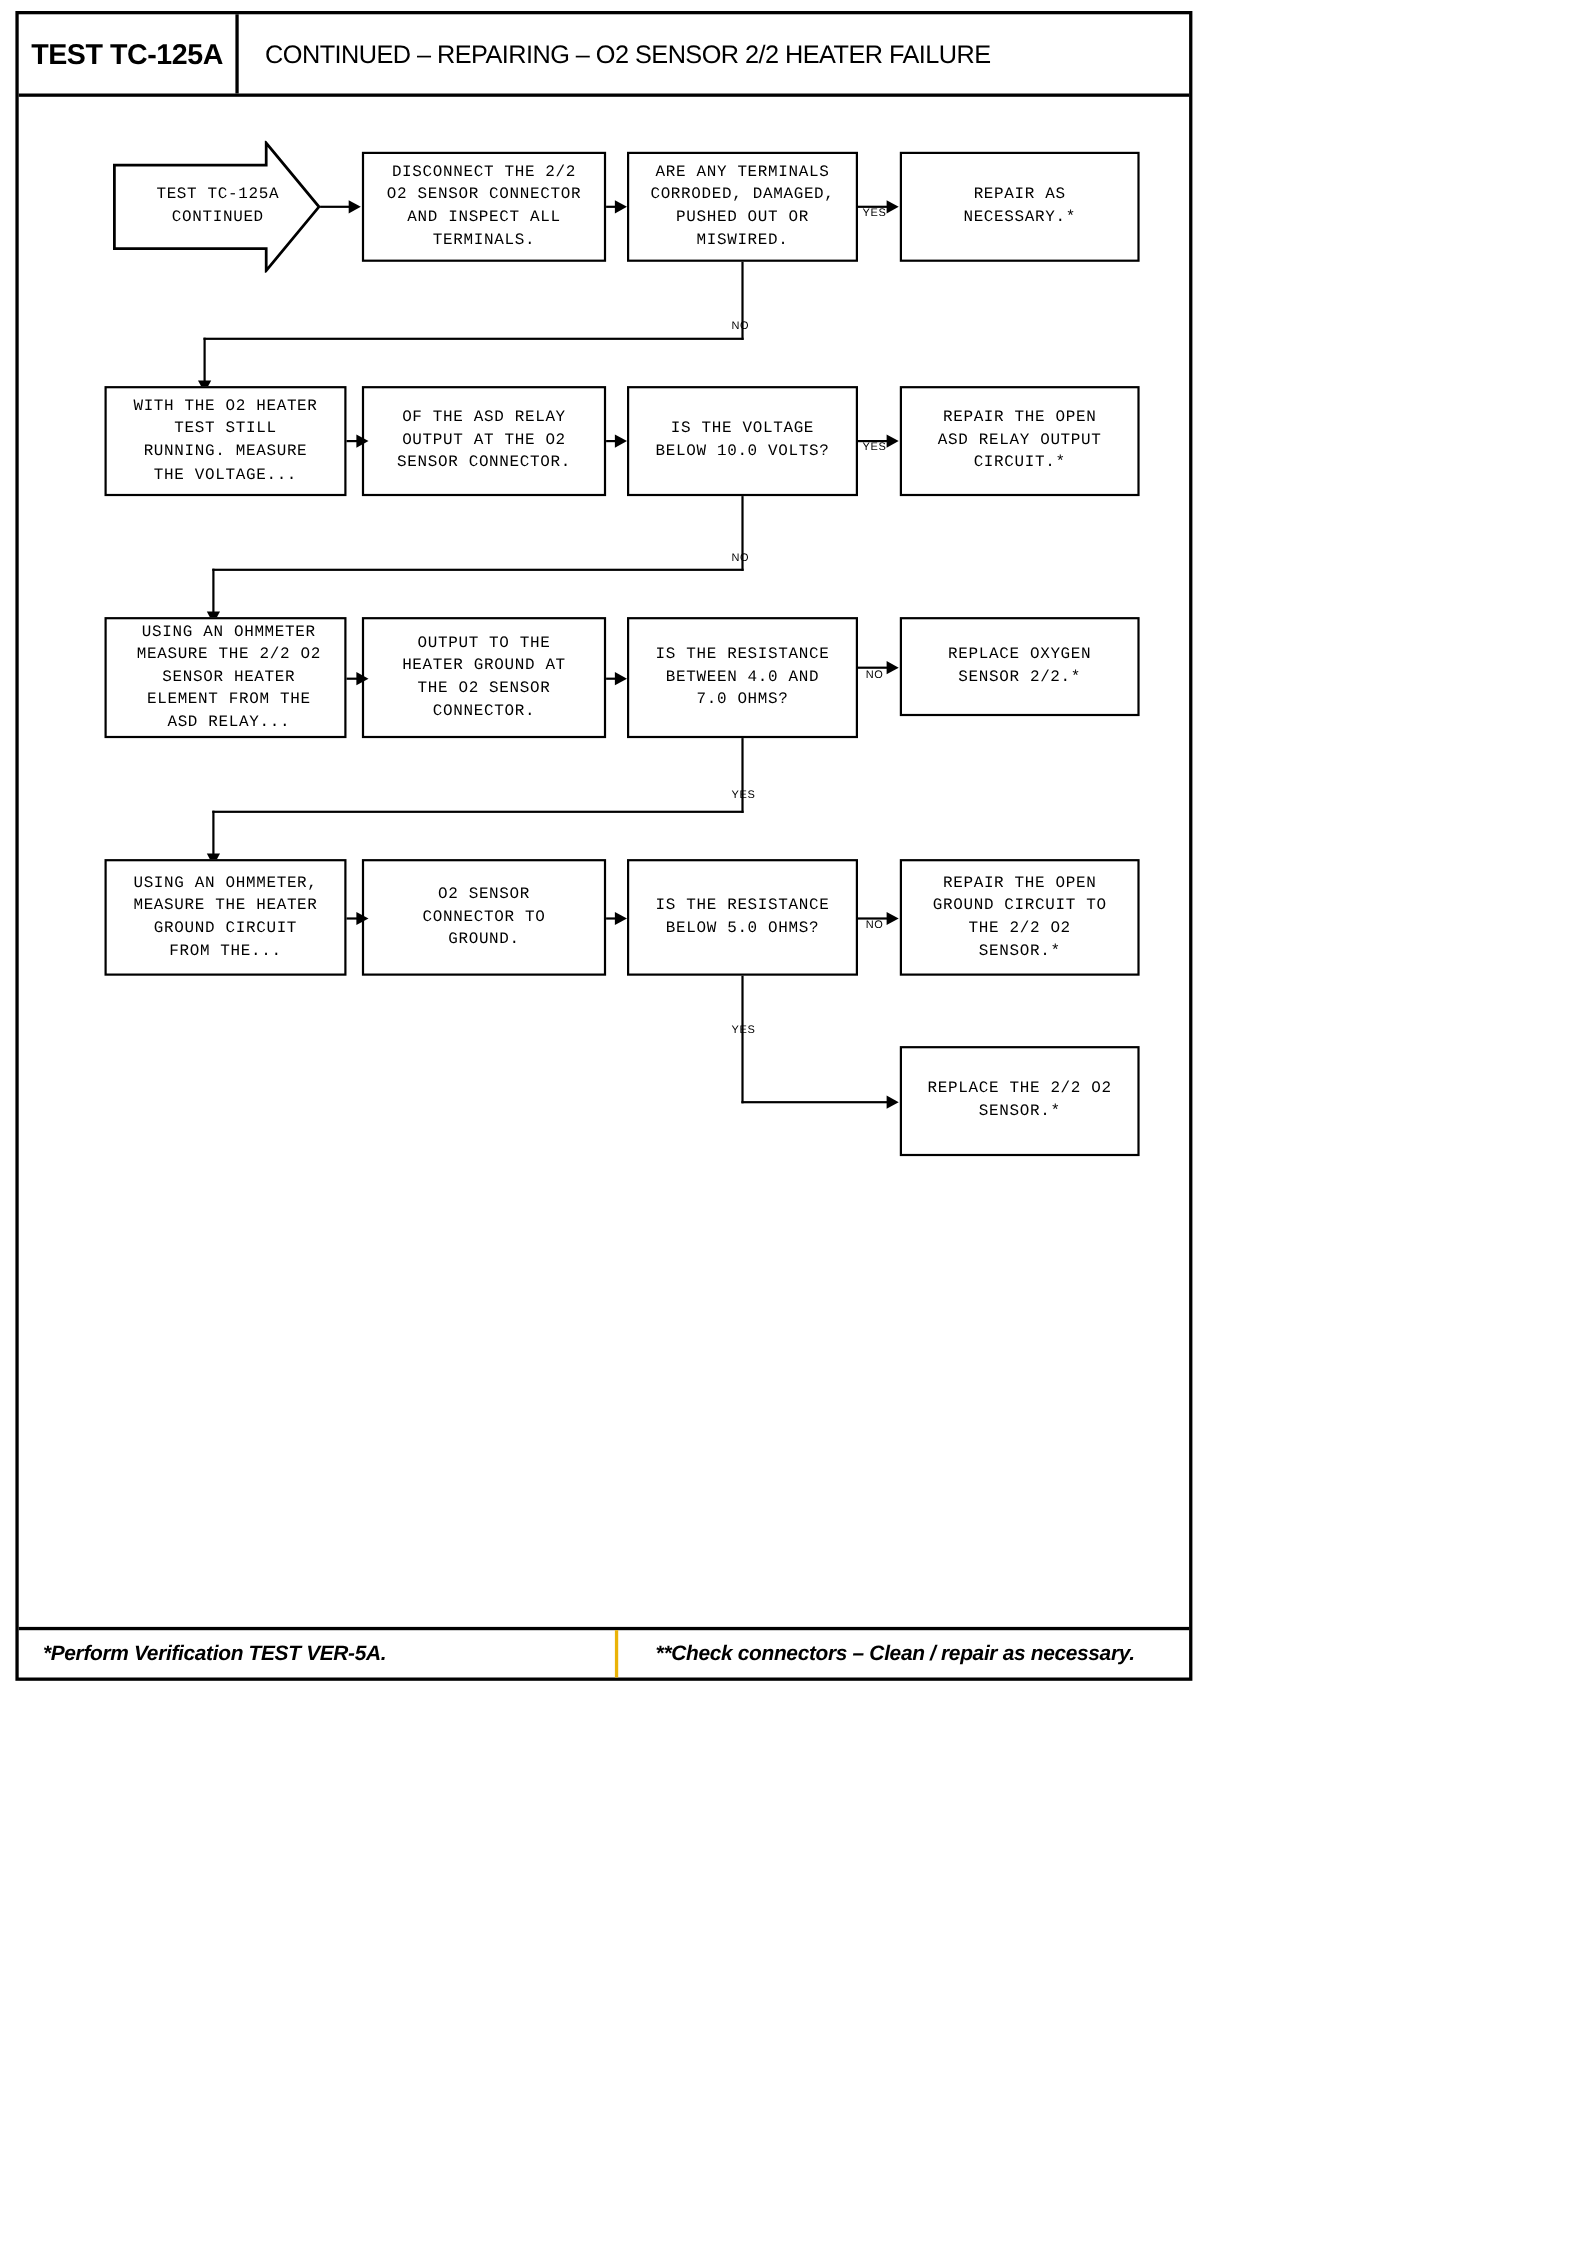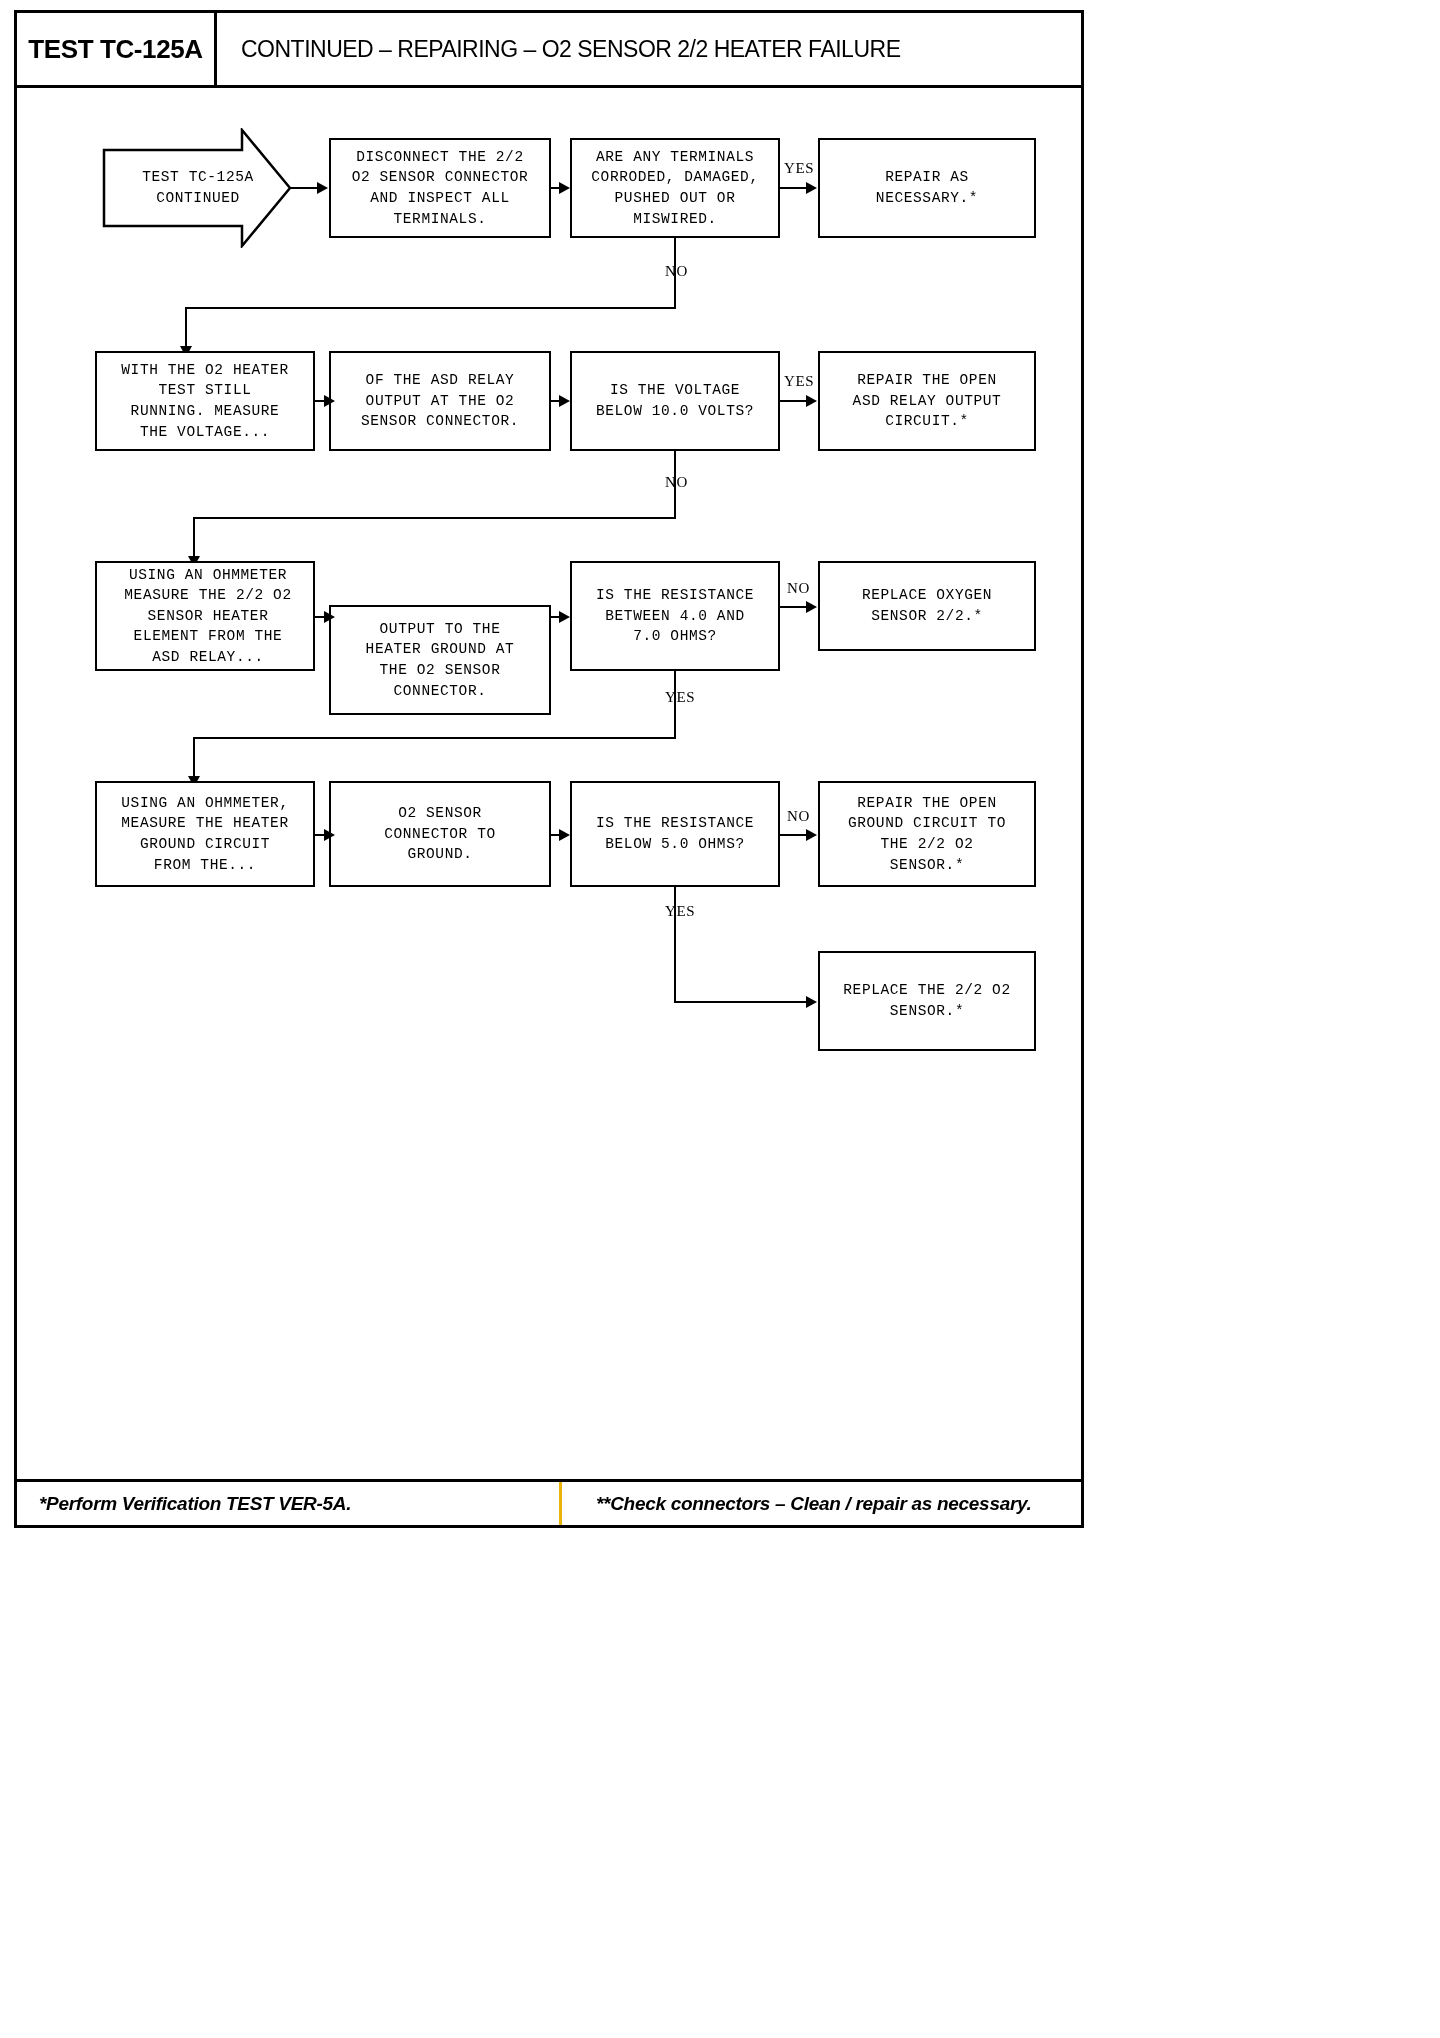--- a/index.html
+++ b/index.html
@@ -106,23 +106,24 @@
     border-left:11px solid #000;
   }
   .arrow-d{
     position:absolute;width:0;height:0;
     border-left:6px solid transparent;
     border-right:6px solid transparent;
     border-top:11px solid #000;
   }
   .lbl{
     position:absolute;
-    font-family:Liberation Serif, serif;
-    font-size:15px;letter-spacing:0.6px;
+    font-family:Liberation Sans, sans-serif;
+    font-size:10px;letter-spacing:0.6px;
     white-space:nowrap;
+    margin-top:28px;
   }
 </style>
 </head>
 <body>
 
 <div class="page">
 
   <div class="hdr">
     <div class="hdr-tag">
       <span>TEST TC-125A</span>
@@ -218,21 +219,21 @@
     <div class="lbl" style="left:648px;top:386px;">NO</div>
 
     <div class="fbox" style="left:78px;top:473px;width:220px;height:110px;padding-left:12px;">
       <span class="txt">USING AN OHMMETER
 MEASURE THE 2/2 O2
 SENSOR HEATER
 ELEMENT FROM THE
 ASD RELAY...</span>
     </div>
 
-    <div class="fbox" style="left:312px;top:473px;width:222px;height:110px;margin-top:44px;">
+    <div class="fbox" style="left:312px;top:473px;width:222px;height:110px;">
       <span class="txt">OUTPUT TO THE
 HEATER GROUND AT
 THE O2 SENSOR
 CONNECTOR.</span>
     </div>
 
     <div class="fbox" style="left:553px;top:473px;width:210px;height:110px;">
       <span class="txt">IS THE RESISTANCE
 BETWEEN 4.0 AND
 7.0 OHMS?</span>

